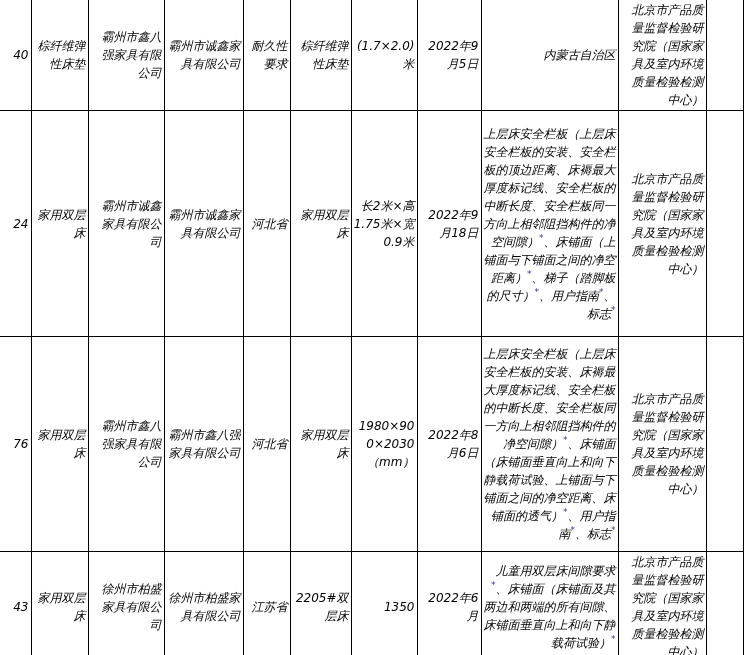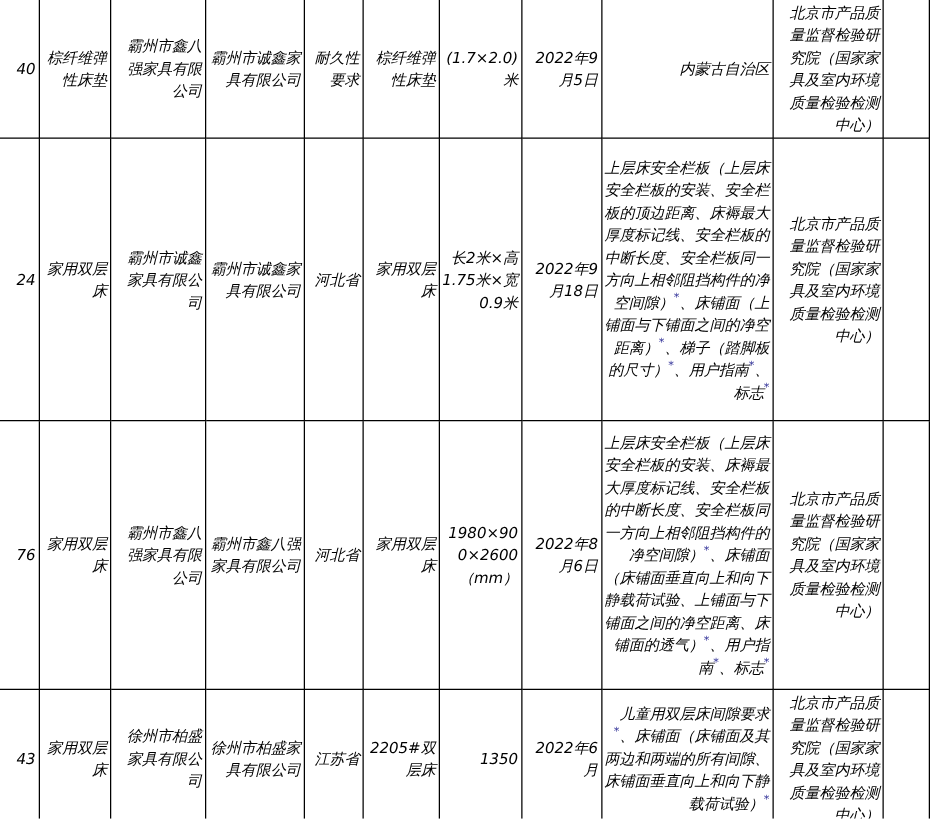--- a/index.html
+++ b/index.html
@@ -100,21 +100,21 @@
       <td></td>
     </tr>
 
     <tr class="r42">
       <td class="first-col">76</td>
       <td>家用双层床</td>
       <td>霸州市鑫八强家具有限公司</td>
       <td>霸州市鑫八强家具有限公司</td>
       <td>河北省</td>
       <td>家用双层床</td>
-      <td class="spec-cell">1980×900×2600（mm）</td>
+      <td class="spec-cell">1980×900×2030（mm）</td>
       <td class="date-cell">2022年8月6日</td>
       <td class="items-cell">上层床安全栏板（上层床安全栏板的安装、床褥最大厚度标记线、安全栏板的中断长度、安全栏板同一方向上相邻阻挡构件的净空间隙）<sup class="mark">*</sup>、床铺面（床铺面垂直向上和向下静载荷试验、上铺面与下铺面之间的净空距离、床铺面的透气）<sup class="mark">*</sup>、用户指南<sup class="mark">*</sup>、标志<sup class="mark">*</sup></td>
       <td class="agency-cell">北京市产品质量监督检验研究院（国家家具及室内环境质量检验检测中心）</td>
       <td></td>
     </tr>
 
     <tr class="r43">
       <td class="first-col">43</td>
       <td>家用双层床</td>
       <td>徐州市柏盛家具有限公司</td>

